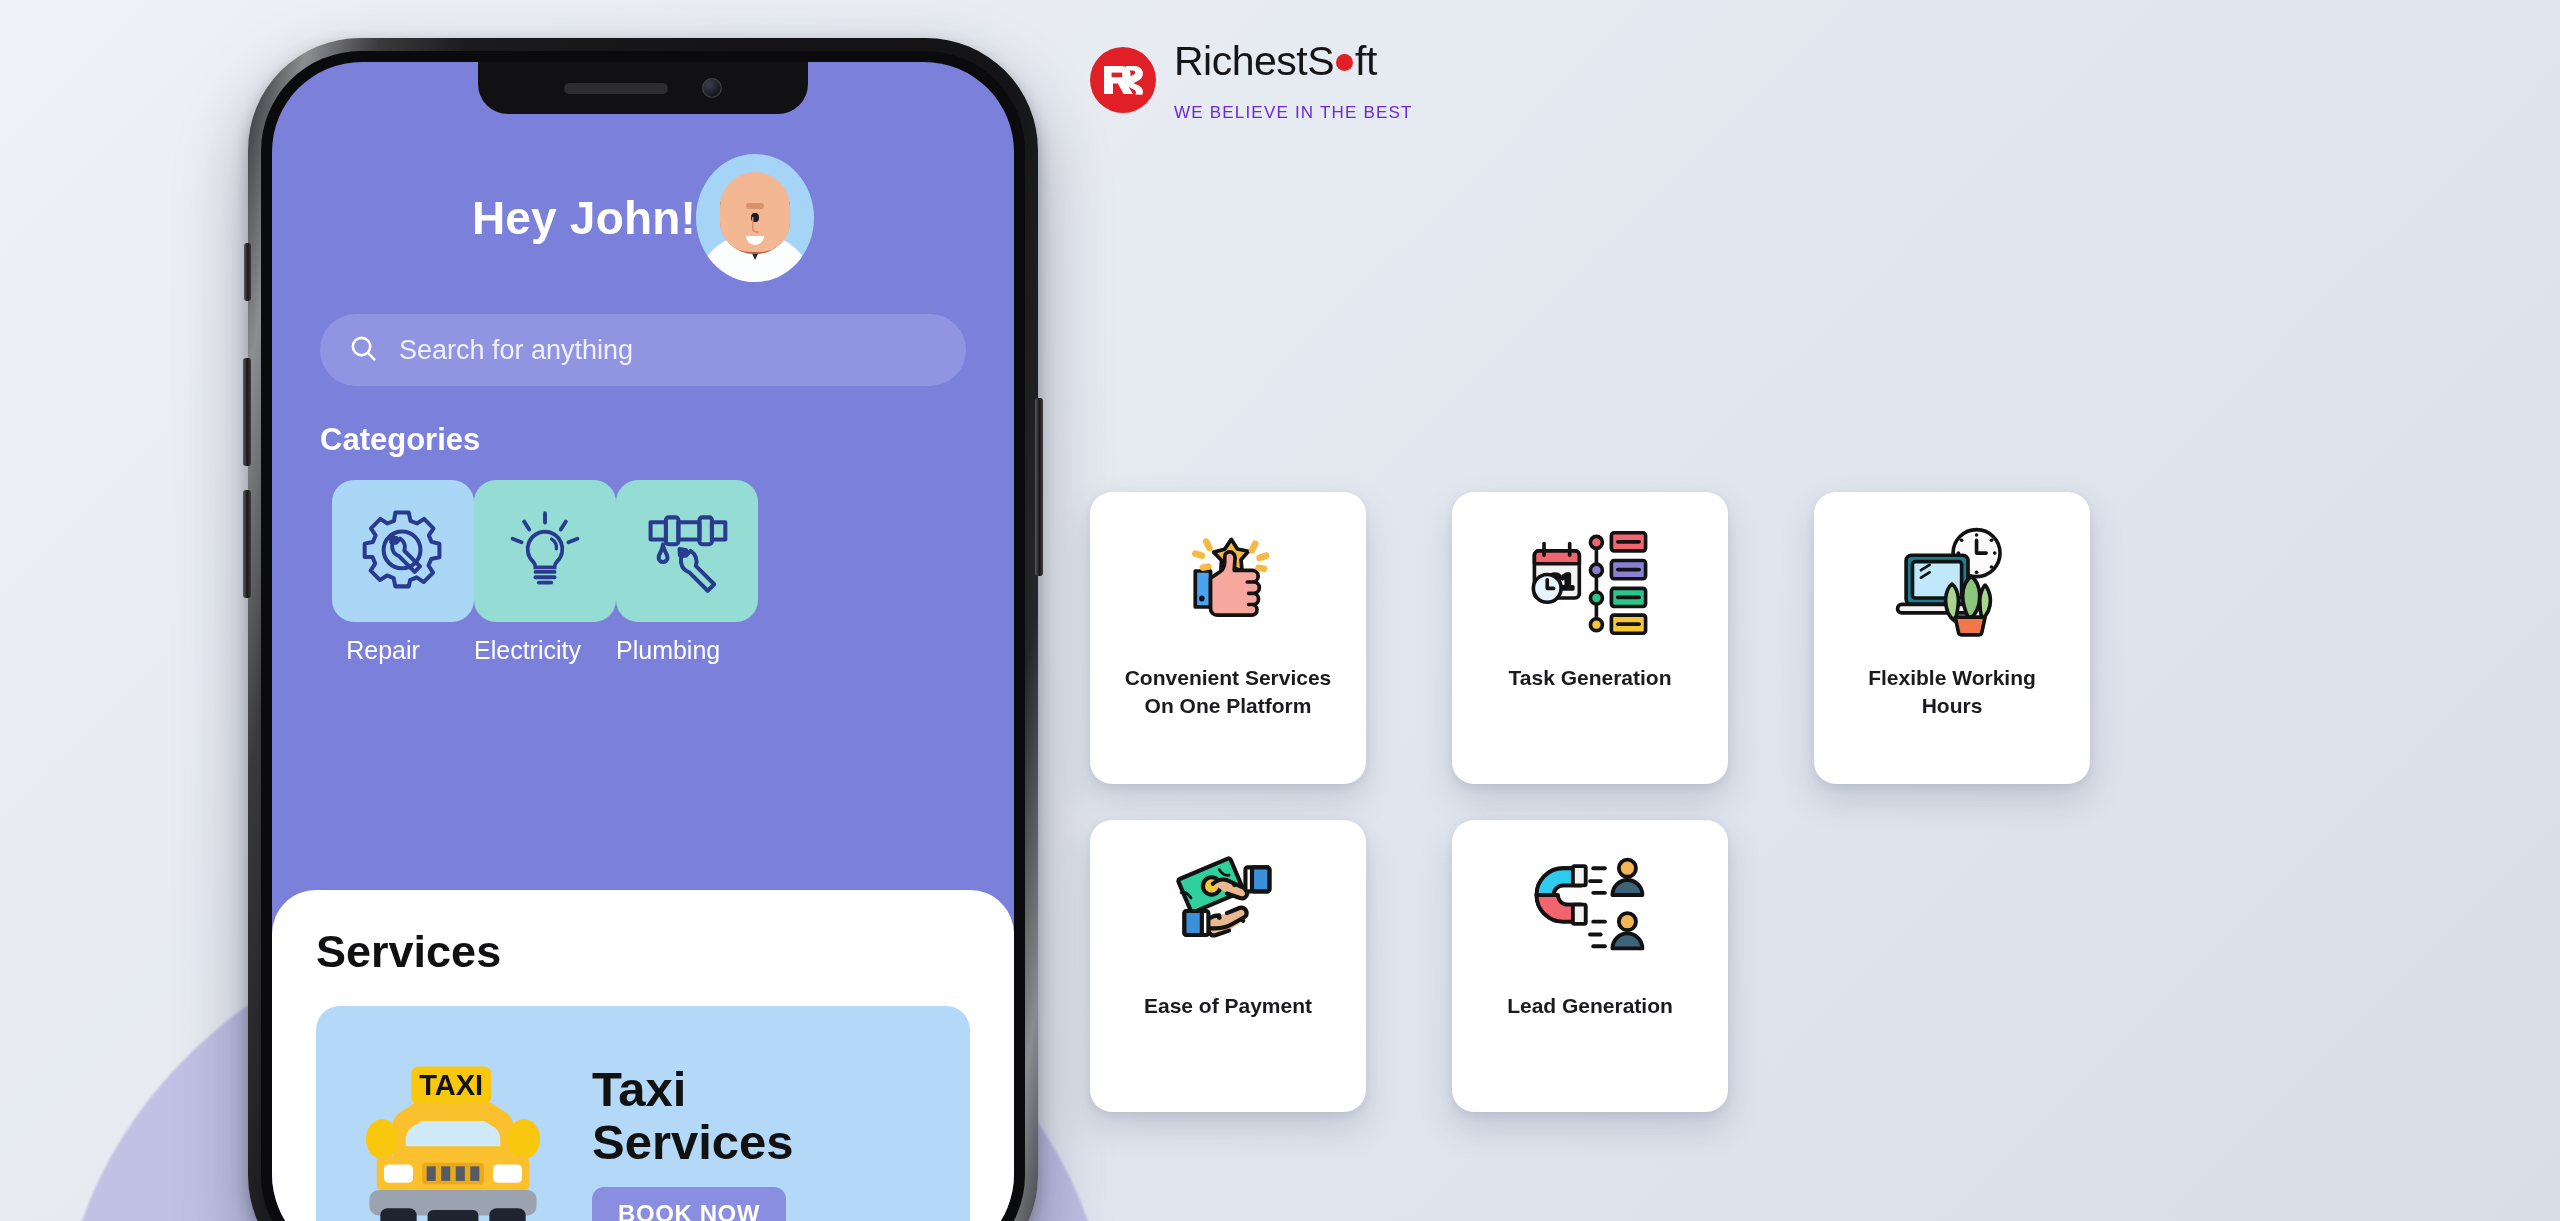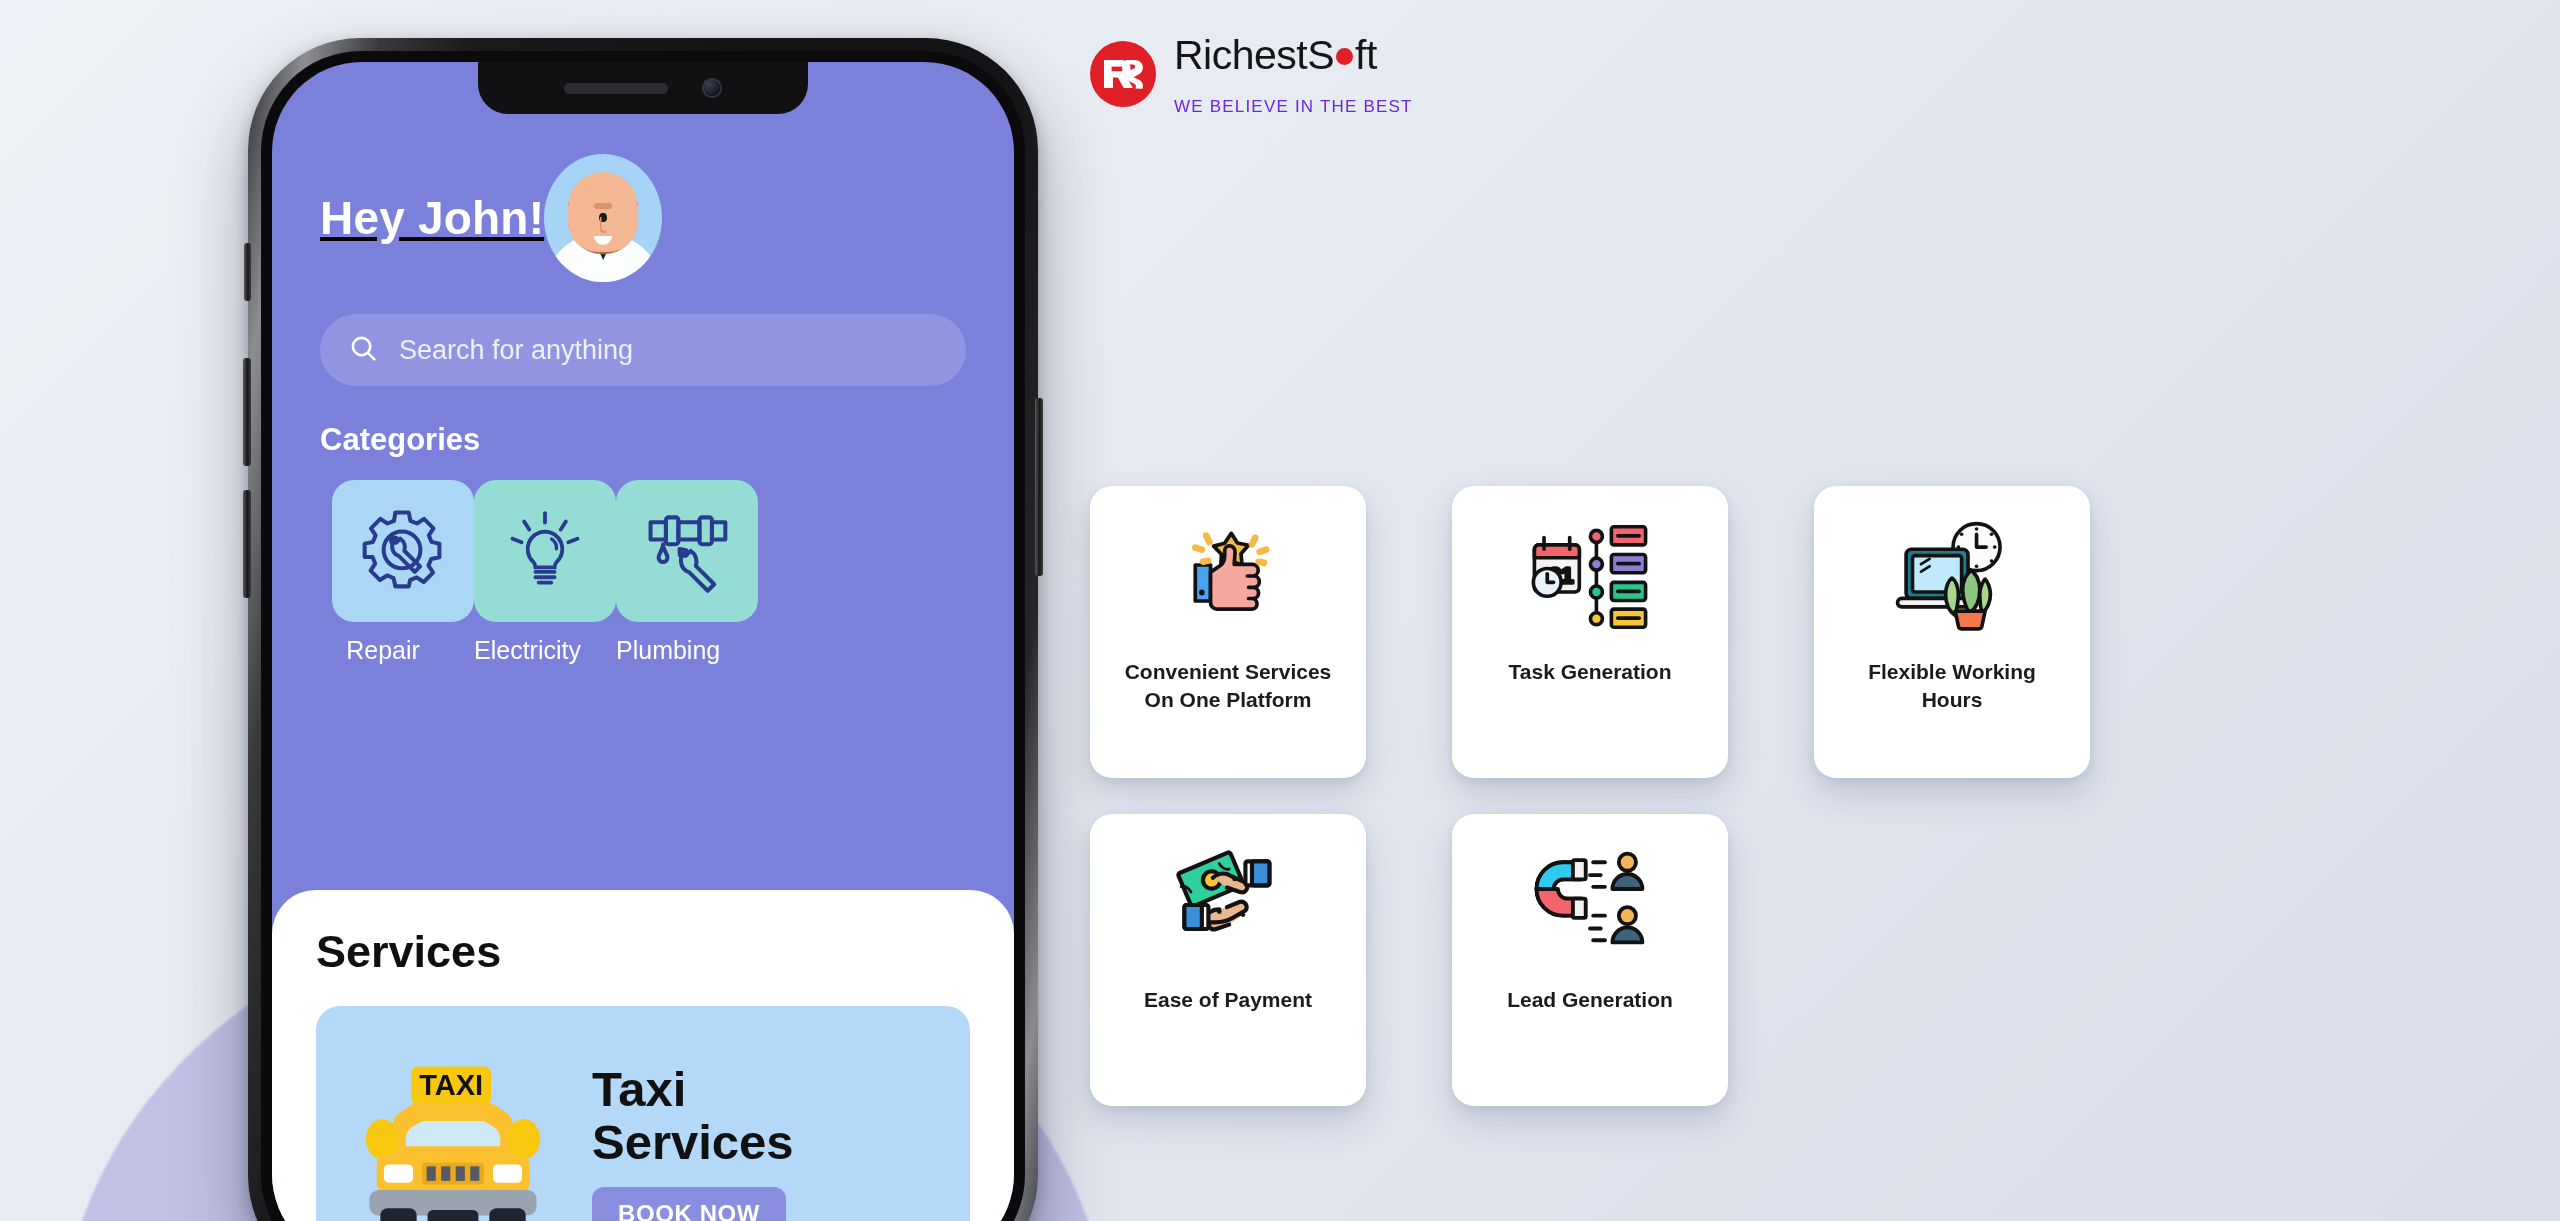--- a/index.html
+++ b/index.html
@@ -58,23 +58,22 @@
   
   .side-btn{ position:absolute; background:linear-gradient(90deg,#5a5a5e,#18181b 55%,#3c3c41); border-radius:3px; }
   #btn-mute { left:-4px; top:205px; width:7px;  height:58px; }
   #btn-volup{ left:-5px; top:320px; width:8px;  height:108px; }
   #btn-voldn{ left:-5px; top:452px; width:8px;  height:108px; }
   #btn-power{ right:-5px; top:360px; width:8px; height:178px; }
 
   
   #screen-body{ position:relative; padding:0 48px; z-index:4; }
   #greet-row{
-    display:flex; align-items:center; justify-content:flex-start;
+    display:flex; align-items:center; justify-content:center;
     padding-top:92px;
-    text-decoration:underline;
   }
   #greeting{ color:#ffffff; font-size:46px; font-weight:bold; letter-spacing:.2px; }
   #avatar{
     width:118px; height:128px; border-radius:50%;
     background:#a5d4f7; position:relative; overflow:hidden; flex:none;
   }
   #avatar-shirt{
     position:absolute; left:50%; bottom:-22px; transform:translateX(-50%);
     width:118px; height:70px; border-radius:56px 56px 0 0; background:#fbfdff;
   }
@@ -123,21 +122,21 @@
   }
   #taxi-text{ flex:1; padding-left:22px; }
   #taxi-title{ font-size:49px; font-weight:bold; color:#111; line-height:1.08; }
   #taxi-book-btn{
     margin-top:18px; display:inline-block;
     background:#8a8ee0; color:#fff; font-size:24px; font-weight:bold;
     padding:13px 26px; border-radius:12px; letter-spacing:.6px;
   }
 
   
-  #right{ position:absolute; left:1090px; top:0; width:1420px; height:875px; }
+  #right{ position:absolute; left:1090px; top:6px; width:1420px; height:875px; }
   #logo-row{ display:flex; align-items:center; gap:18px; padding-top:30px; }
   #logo-mark{
     width:66px; height:66px; border-radius:50%; background:#e01f26;
     display:flex; align-items:center; justify-content:center; flex:none;
   }
   #logo-text-wrap{ padding-top:2px; }
   #logo-name{ font-size:41px; color:#151517; letter-spacing:-.5px; font-weight:500; }
   #logo-name .dot{
     display:inline-block; width:17px; height:17px; border-radius:50%;
     background:#e01f26; margin:0 2px 3px 2px; vertical-align:middle;

